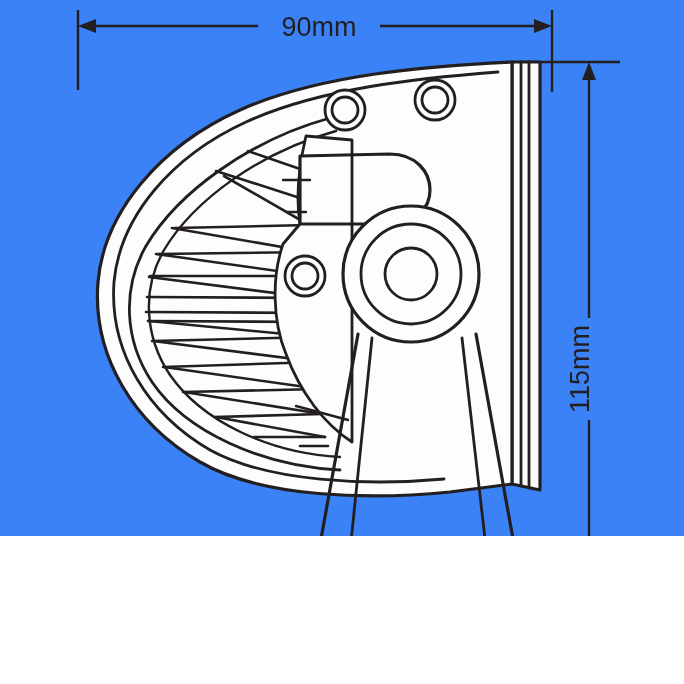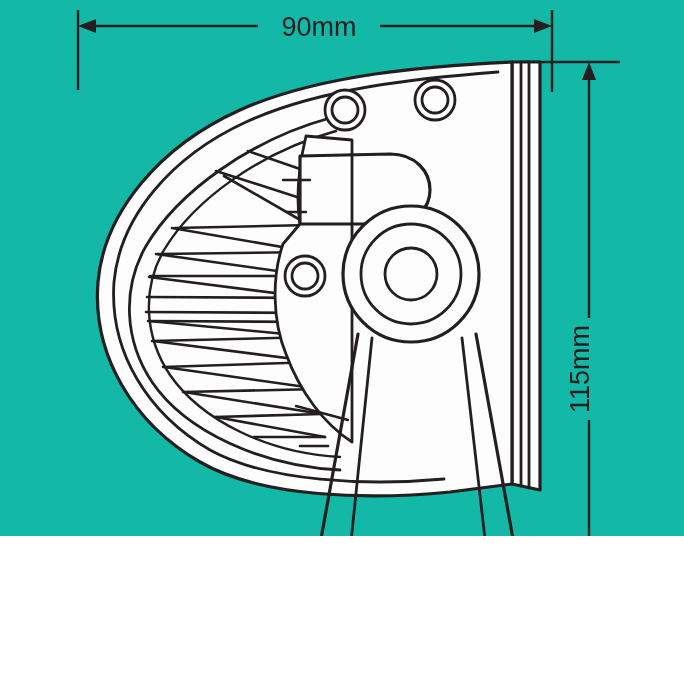--- a/index.html
+++ b/index.html
@@ -4,21 +4,21 @@
 <style>
   html, body {
     margin: 0;
     padding: 0;
     background: #ffffff;
   }
   #stage {
     position: relative;
     width: 684px;
     height: 536px;
-    background: #14b8a6;
+    background: #3b82f6;
     overflow: hidden;
     font-family: "Liberation Sans", sans-serif;
   }
   #stage svg {
     position: absolute;
     top: 0;
     left: 0;
     display: block;
   }
   .dim-text {

